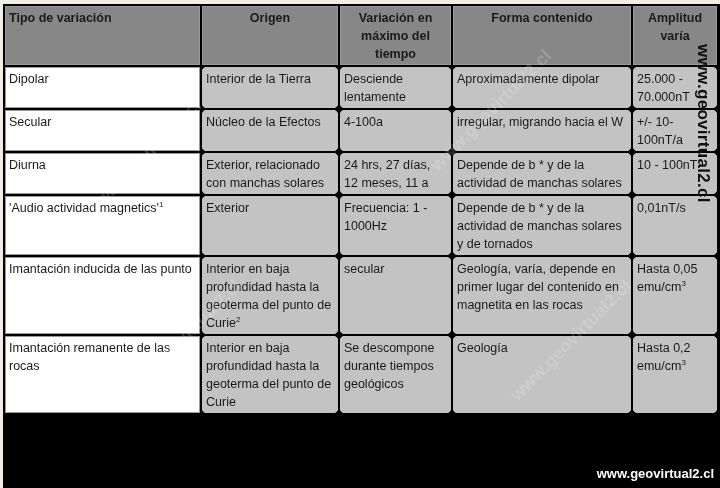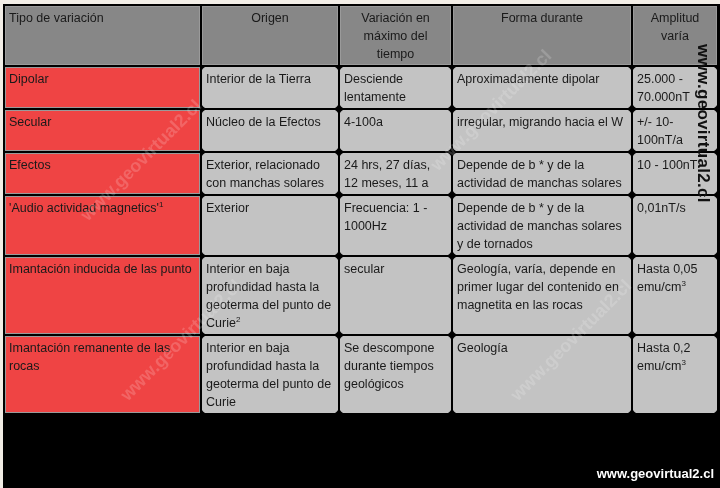--- a/index.html
+++ b/index.html
@@ -23,28 +23,28 @@
       border: 2px solid #000;
       vertical-align: top;
       padding: 3px 4px 2px 4px;
       font-size: 12.5px;
       line-height: 18px;
       color: #1a1a1a;
       overflow: hidden;
     }
     table.main th {
       background: #878787;
-      font-weight: normal;
+      font-weight: bold;
       text-align: center;
       box-shadow: inset 0 0 0 1px #9a9a9a;
       margin-left: 24px;
     }
     table.main th.left { text-align: left; }
     table.main td.type {
-      background: #ef4444;
+      background: #ffffff;
       box-shadow: inset 0 0 0 1px #9a9a9a;
     }
     table.main td.cell {
       background: #c3c3c3;
       border-radius: 8px;
     }
     .header-two-line { display: block; }
     sup { font-size: 8px; line-height: 0; vertical-align: super; }
     .footer {
       position: absolute; left: 3px; top: 463px; width: 717px; height: 25px;
@@ -85,21 +85,21 @@
     <col style="width:86px">
   </colgroup>
   <thead>
     <tr style="height:40px">
       <th class="left">Tipo de variación</th>
       <th>Origen</th>
       <th>
         <span class="header-two-line">Variación en</span>
         <span class="header-two-line">máximo del tiempo</span>
       </th>
-      <th>Forma durante</th>
+      <th>Forma contenido</th>
       <th>
         <span class="header-two-line">Amplitud</span>
         <span class="header-two-line">varía</span>
       </th>
     </tr>
   </thead>
   <tbody>
     <tr style="height:39px">
       <td class="type">Dipolar</td>
       <td class="cell">Interior de la Tierra</td>
@@ -108,21 +108,21 @@
       <td class="cell">25.000 - 70.000nT</td>
     </tr>
     <tr style="height:40px">
       <td class="type">Secular</td>
       <td class="cell">Núcleo de la Efectos</td>
       <td class="cell">4-100a</td>
       <td class="cell">irregular, migrando hacia el W</td>
       <td class="cell">+/- 10-100nT/a</td>
     </tr>
     <tr style="height:41px">
-      <td class="type">Efectos</td>
+      <td class="type">Diurna</td>
       <td class="cell">Exterior, relacionado con manchas solares</td>
       <td class="cell">24 hrs, 27 días, 12 meses, 11 a</td>
       <td class="cell">Depende de b * y de la actividad de manchas solares</td>
       <td class="cell">10 - 100nT</td>
     </tr>
     <tr style="height:56px">
       <td class="type"><span>'Audio actividad magnetics'</span><sup>1</sup></td>
       <td class="cell">Exterior</td>
       <td class="cell">Frecuencia: 1 - 1000Hz</td>
       <td class="cell">Depende de b * y de la actividad de manchas solares y de tornados</td>

